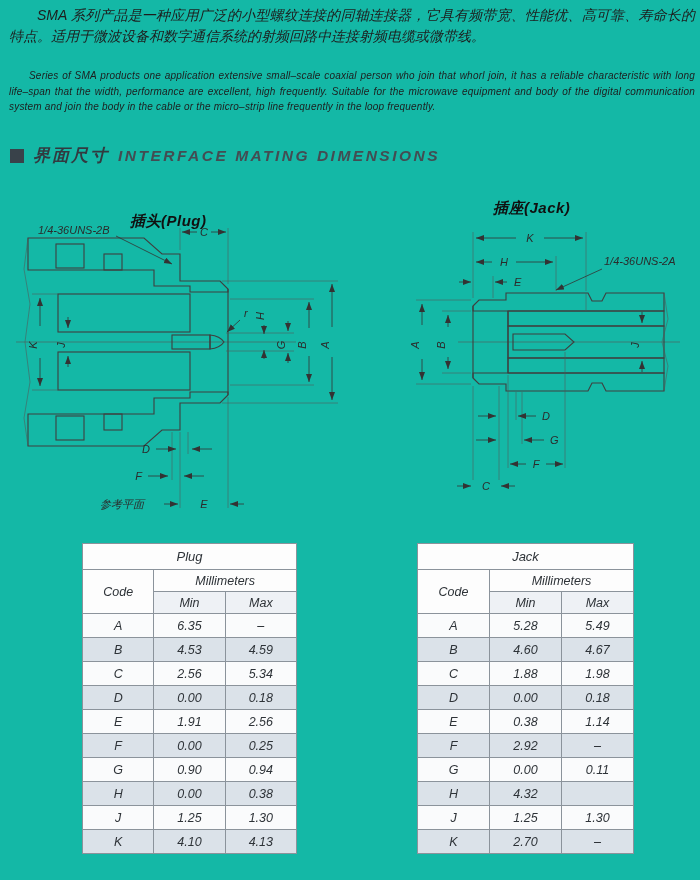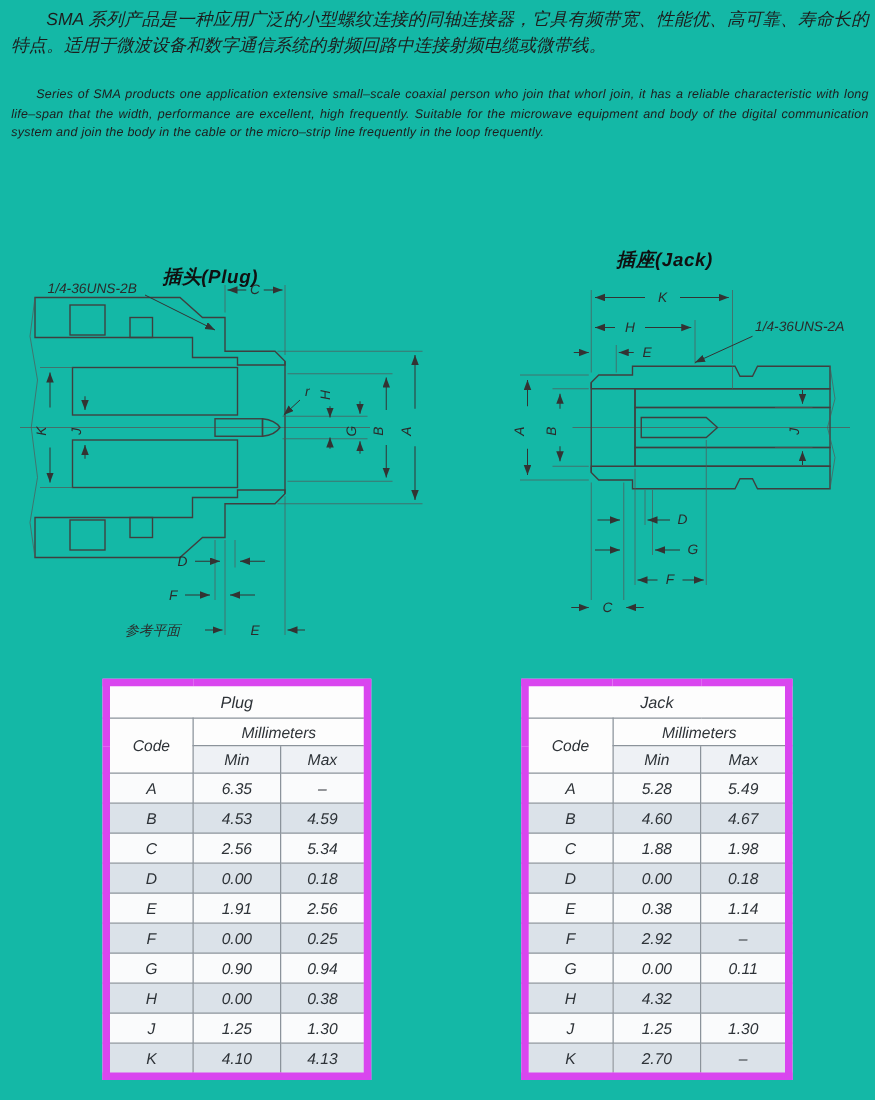--- a/index.html
+++ b/index.html
@@ -27,38 +27,43 @@
   .dline{stroke:#333;stroke-width:.8;fill:none;}
   .xline{stroke:#555;stroke-width:.55;fill:none;}
   .cline{stroke:#555;stroke-width:.6;fill:none;}
   
   table.dim{position:absolute;top:543px;border-collapse:collapse;background:#fdfdfd;
             font-size:12.5px;color:#2e3338;table-layout:fixed;}
   table.dim.left{left:82px;width:215px;}
   table.dim.right{left:417px;width:217px;}
   table.dim th,table.dim td{border:1px solid #8b939b;text-align:center;font-weight:normal;
             padding:0;overflow:hidden;}
-  table.dim{border:6px solid #d946ef;}
+  table.dim{border:1px solid #d946ef;}
   tr.t-title th{height:25px;font-size:13px;background:#fdfdfd;}
   tr.t-unit th{height:21px;background:#fdfdfd;}
   tr.t-minmax th{height:21px;background:#eef1f5;}
   th.code-h{width:58px;background:#fdfdfd;}
   table.dim tbody td{height:23px;background:#fafbfc;}
   table.dim tbody tr:nth-child(even) td{background:#dbe2e9;}
 </style>
 </head>
 <body>
 
 <div class="page">
 
   <div class="intro">
     <p class="zh">SMA 系列产品是一种应用广泛的小型螺纹连接的同轴连接器，它具有频带宽、性能优、高可靠、寿命长的特点。适用于微波设备和数字通信系统的射频回路中连接射频电缆或微带线。</p>
     <p class="en">Series of SMA products one application extensive small–scale coaxial person who join that whorl join, it has a reliable characteristic with long life–span that the width, performance are excellent, high frequently. Suitable for the microwave equipment and body of the digital communication system and join the body in the cable or the micro–strip line frequently in the loop frequently.</p>
   </div>
 
+  <div class="section-header">
+    <span class="section-bullet"></span>
+    <span class="section-zh">界面尺寸</span>
+    <span class="section-en">INTERFACE MATING DIMENSIONS</span>
+  </div>
 
   <div class="draw-title plug">插头(Plug)</div>
   <div class="draw-title jack">插座(Jack)</div>
 
   <svg class="plug" width="350" height="300" viewBox="0 0 350 300">
     <defs>
       <pattern id="pDiag" width="6" height="6" patternUnits="userSpaceOnUse">
         <path d="M0,6 L6,0" stroke="#5a5a5a" stroke-width="0.75"></path>
       </pattern>
       <pattern id="pDiagD" width="4.5" height="4.5" patternUnits="userSpaceOnUse">

